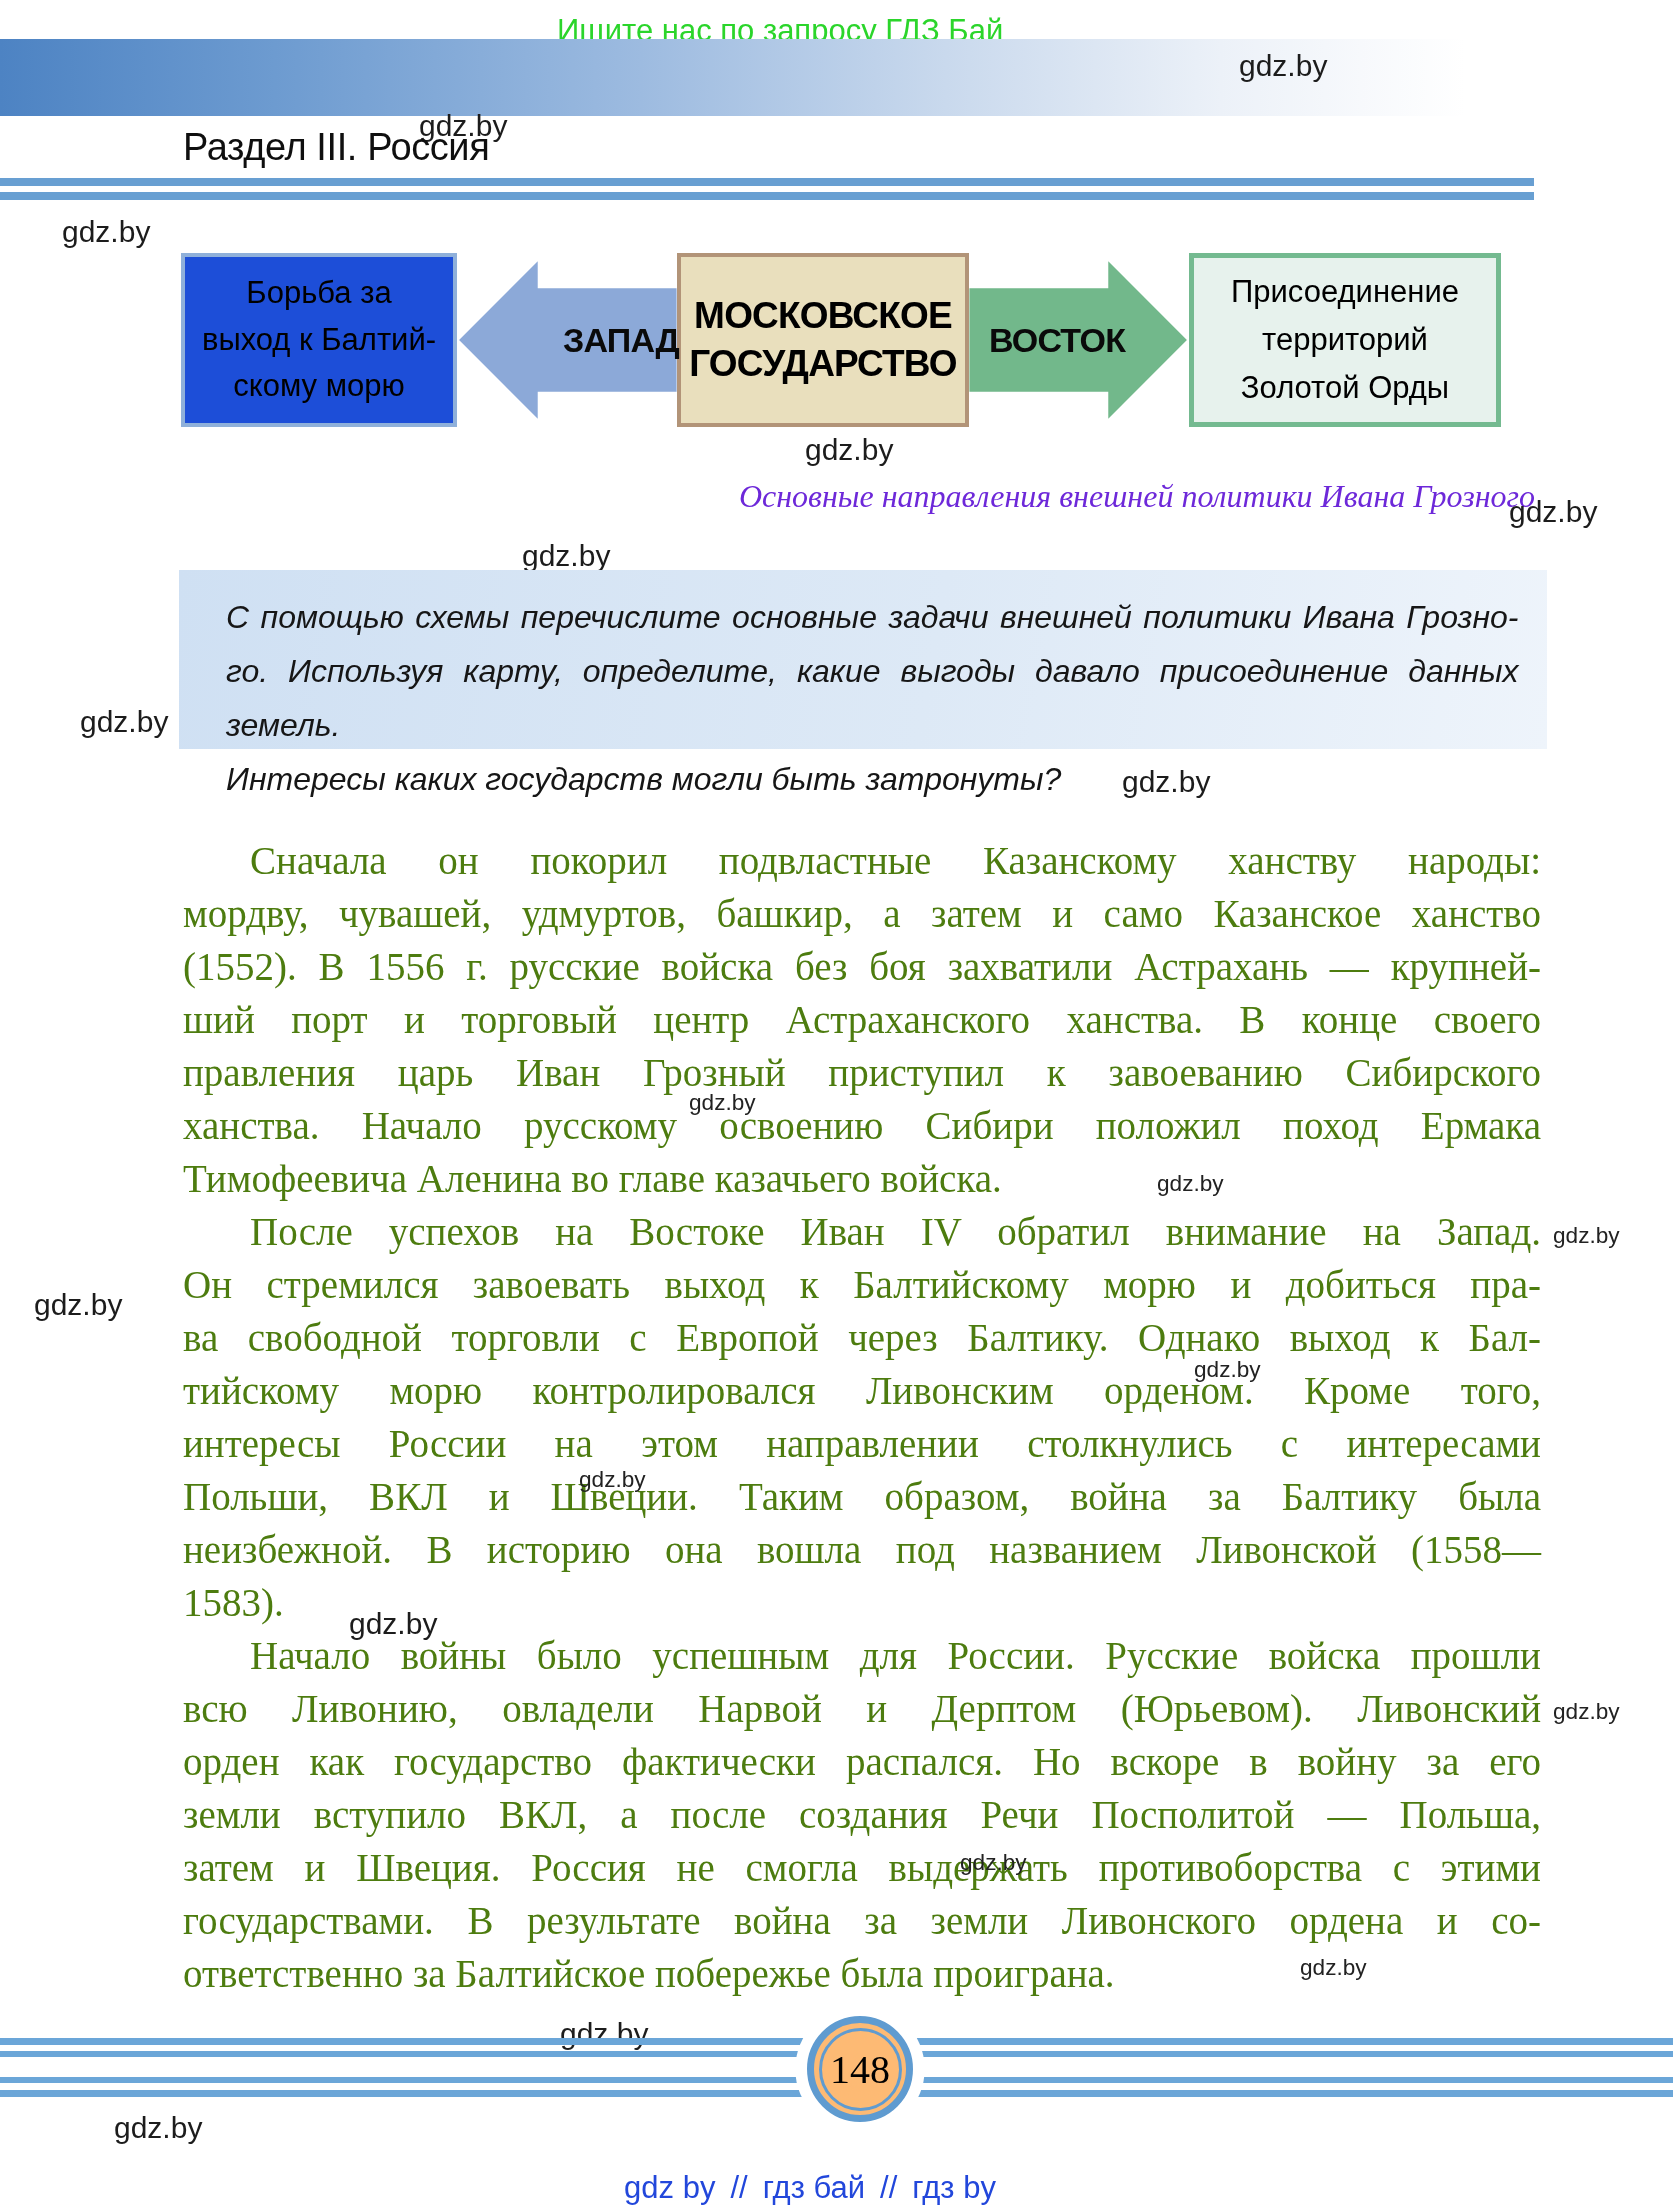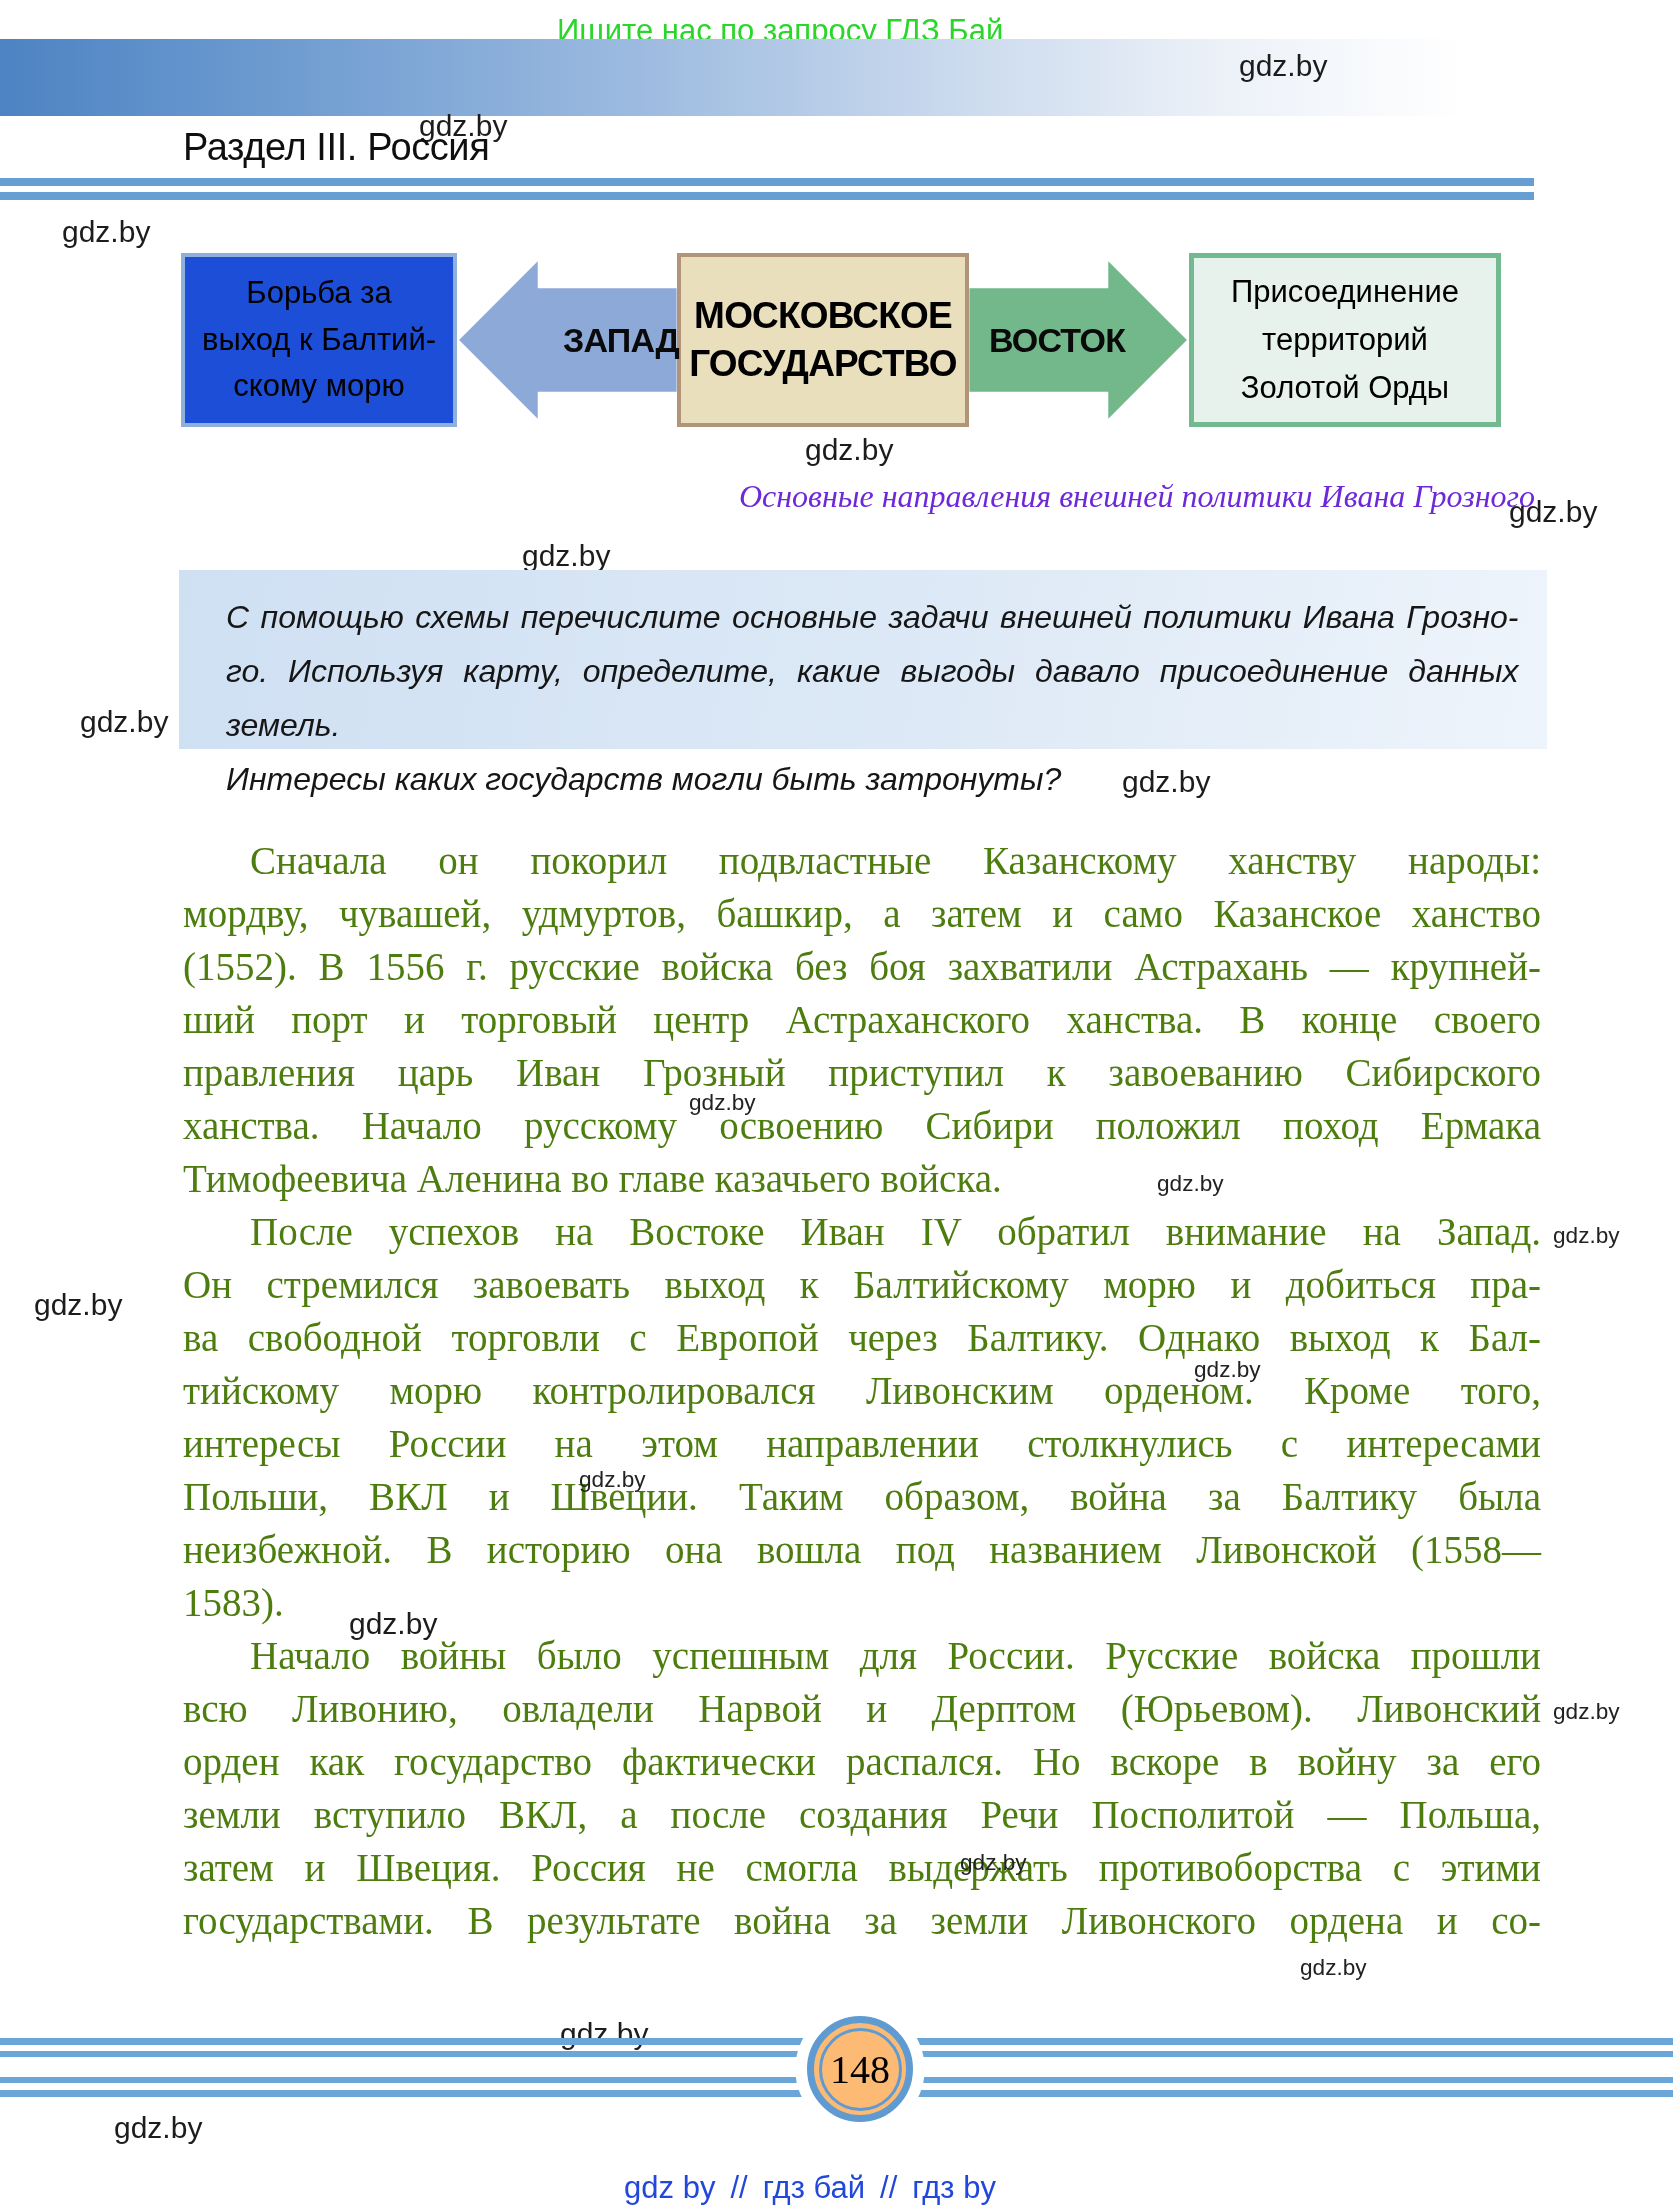--- a/index.html
+++ b/index.html
@@ -189,20 +189,21 @@
       <div class="line">неизбежной. В историю она вошла под названием Ливонской (1558—</div>
       <div class="line last">1583).</div>
     </div>
     <div>
       <div class="line first">Начало войны было успешным для России. Русские войска прошли</div>
       <div class="line">всю Ливонию, овладели Нарвой и Дерптом (Юрьевом). Ливонский</div>
       <div class="line">орден как государство фактически распался. Но вскоре в войну за его</div>
       <div class="line">земли вступило ВКЛ, а после создания Речи Посполитой — Польша,</div>
       <div class="line">затем и Швеция. Россия не смогла выдержать противоборства с этими</div>
       <div class="line">государствами. В результате война за земли Ливонского ордена и со-</div>
+      <div class="line last">ответственно за Балтийское побережье была проиграна.</div>
     </div>
   </div>
 
   <span class="wm sm" style="left:689px;top:1090px;">gdz.by</span>
   <span class="wm sm" style="left:1157px;top:1171px;">gdz.by</span>
   <span class="wm sm" style="left:1553px;top:1223px;">gdz.by</span>
   <span class="wm" style="left:34px;top:1288px;">gdz.by</span>
   <span class="wm sm" style="left:1194px;top:1357px;">gdz.by</span>
   <span class="wm sm" style="left:579px;top:1467px;">gdz.by</span>
   <span class="wm" style="left:349px;top:1607px;">gdz.by</span>

